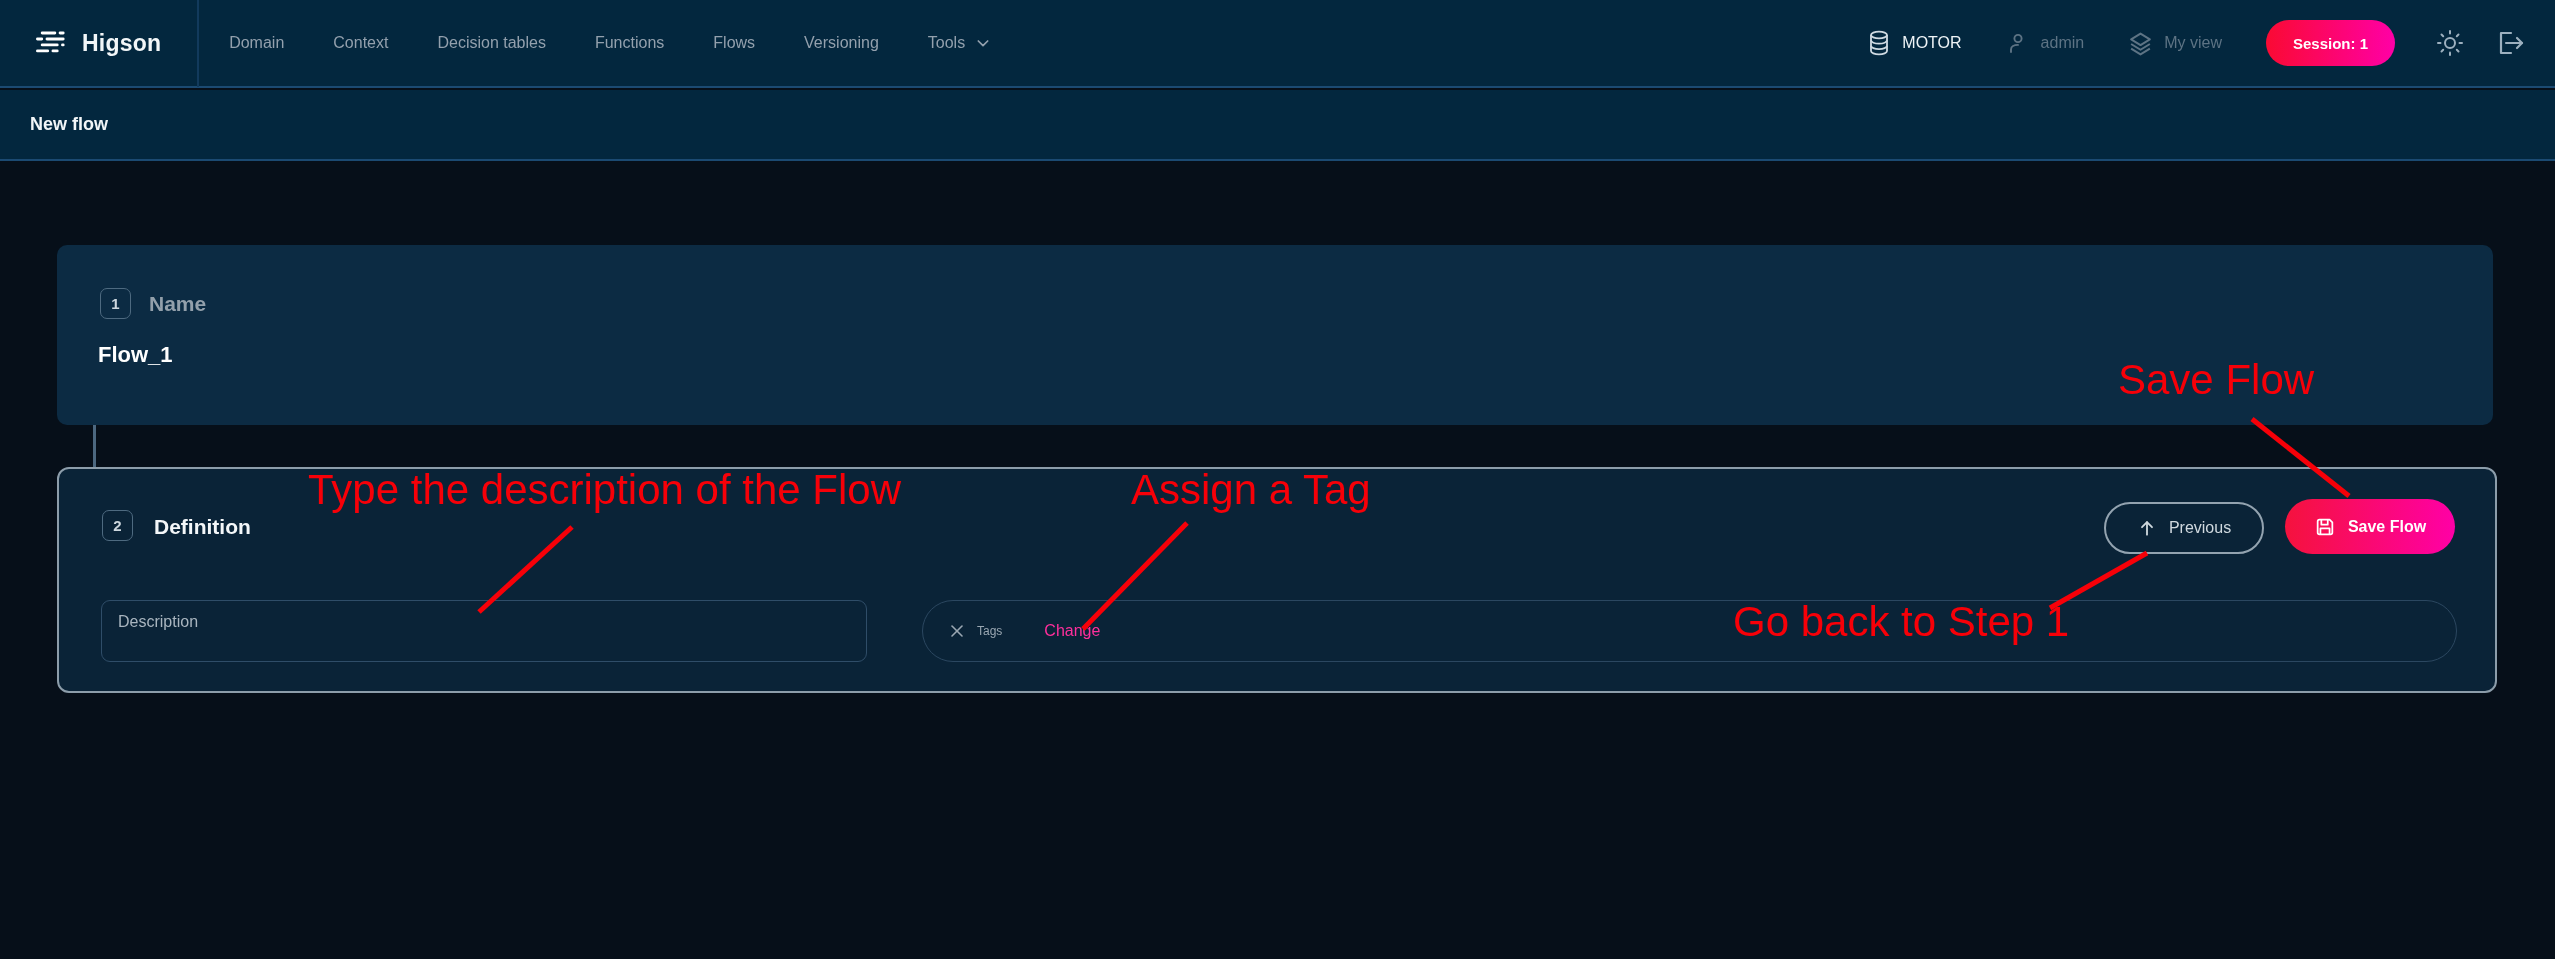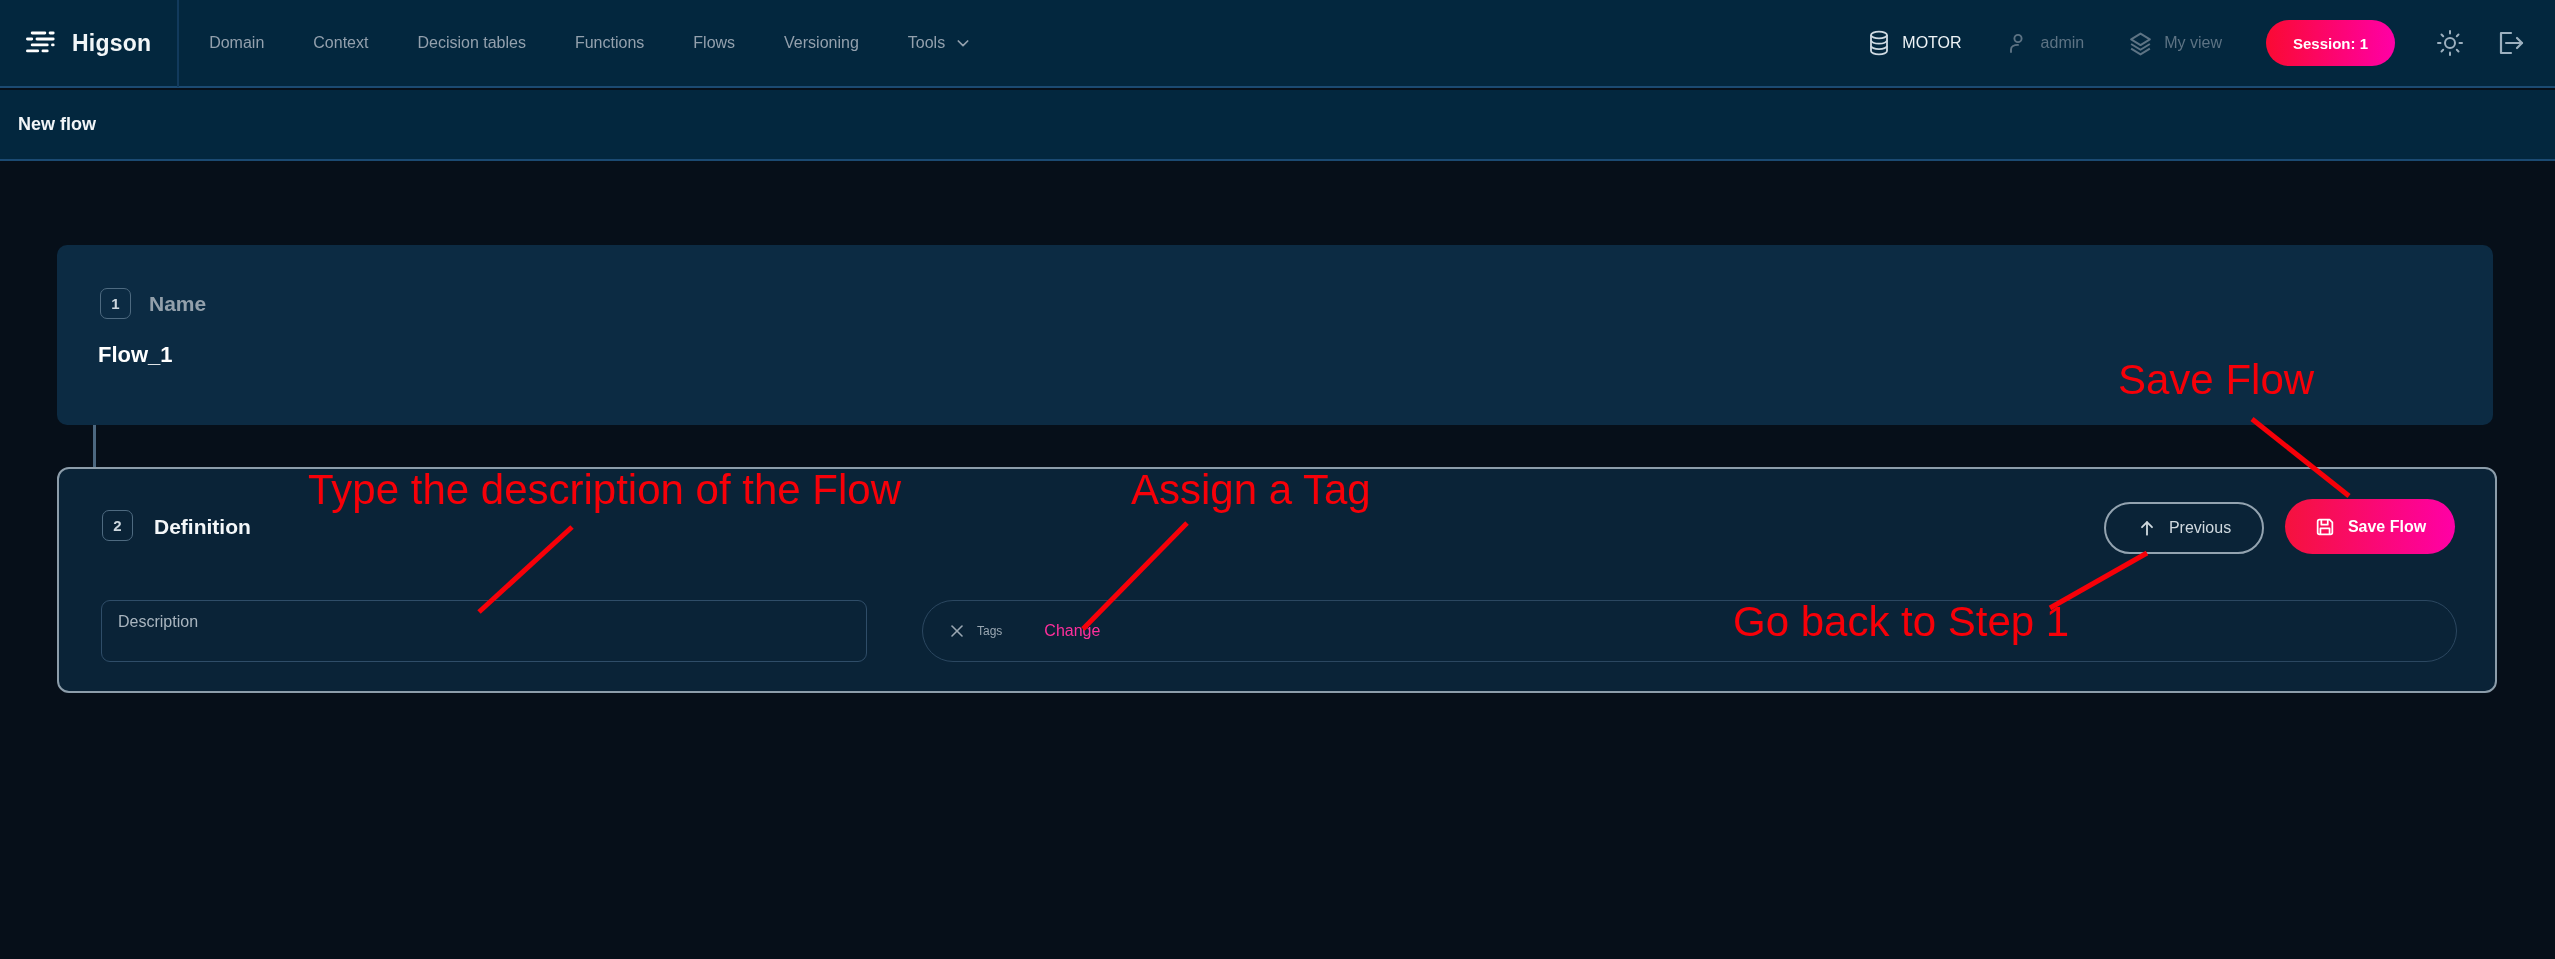--- a/index.html
+++ b/index.html
@@ -8,41 +8,41 @@
     position:relative;width:2555px;height:959px;overflow:hidden;
     background:#060f19;font-family:"Liberation Sans",sans-serif;
     -webkit-font-smoothing:antialiased;
   }
   
   .topbar{
     position:absolute;top:0;left:0;width:2555px;height:88px;
     background:#03273e;border-bottom:2px solid #1b4a72;
     display:flex;align-items:center;
   }
-  .brand{display:flex;align-items:center;gap:15px;padding:0 26px;height:100%;cursor:pointer;}
+  .brand{display:flex;align-items:center;gap:15px;padding:0 36px;height:100%;cursor:pointer;}
   .brand-name{color:#f2f6f8;font-size:23px;font-weight:600;letter-spacing:.2px;}
   .vsep{width:2px;height:88px;background:#123a5c;}
   .nav{display:flex;align-items:center;gap:49px;padding-left:30px;}
   .nav-item{color:#93a0ad;font-size:16px;cursor:pointer;display:flex;align-items:center;gap:10px;}
   .hdr-right{margin-left:auto;display:flex;align-items:center;gap:44px;padding-right:30px;}
   .hdr-group{display:flex;align-items:center;gap:11px;font-size:16px;cursor:pointer;text-align:right;}
   .hdr-group.bright{color:#eef3f6;font-weight:500;}
   .hdr-group.dim{color:#5d7384;}
   .session-pill{
     height:46px;padding:0 27px;border-radius:23px;border:none;cursor:pointer;
     background:linear-gradient(90deg,#fa0a33,#ff00a6);
     color:#ffffff;font-size:15px;font-weight:700;font-family:inherit;
     display:flex;align-items:center;
   }
   .icon-btn{background:none;border:none;padding:0;cursor:pointer;display:flex;align-items:center;}
   
   .crumbbar{
     position:absolute;top:90px;left:0;width:2555px;height:71px;
     background:#03273e;border-bottom:2px solid #1b4a72;
-    display:flex;align-items:center;padding-left:18px;
+    display:flex;align-items:center;padding-left:30px;
   }
   .crumb-title{color:#f2f6f8;font-size:18px;font-weight:700;}
   
   .panel1{
     position:absolute;left:57px;top:245px;width:2436px;height:180px;
     background:#0c2b43;border-radius:10px;
   }
   .connector{position:absolute;left:93px;top:425px;width:3px;height:42px;background:#4c6880;}
   .panel2{
     position:absolute;left:57px;top:467px;width:2440px;height:226px;

